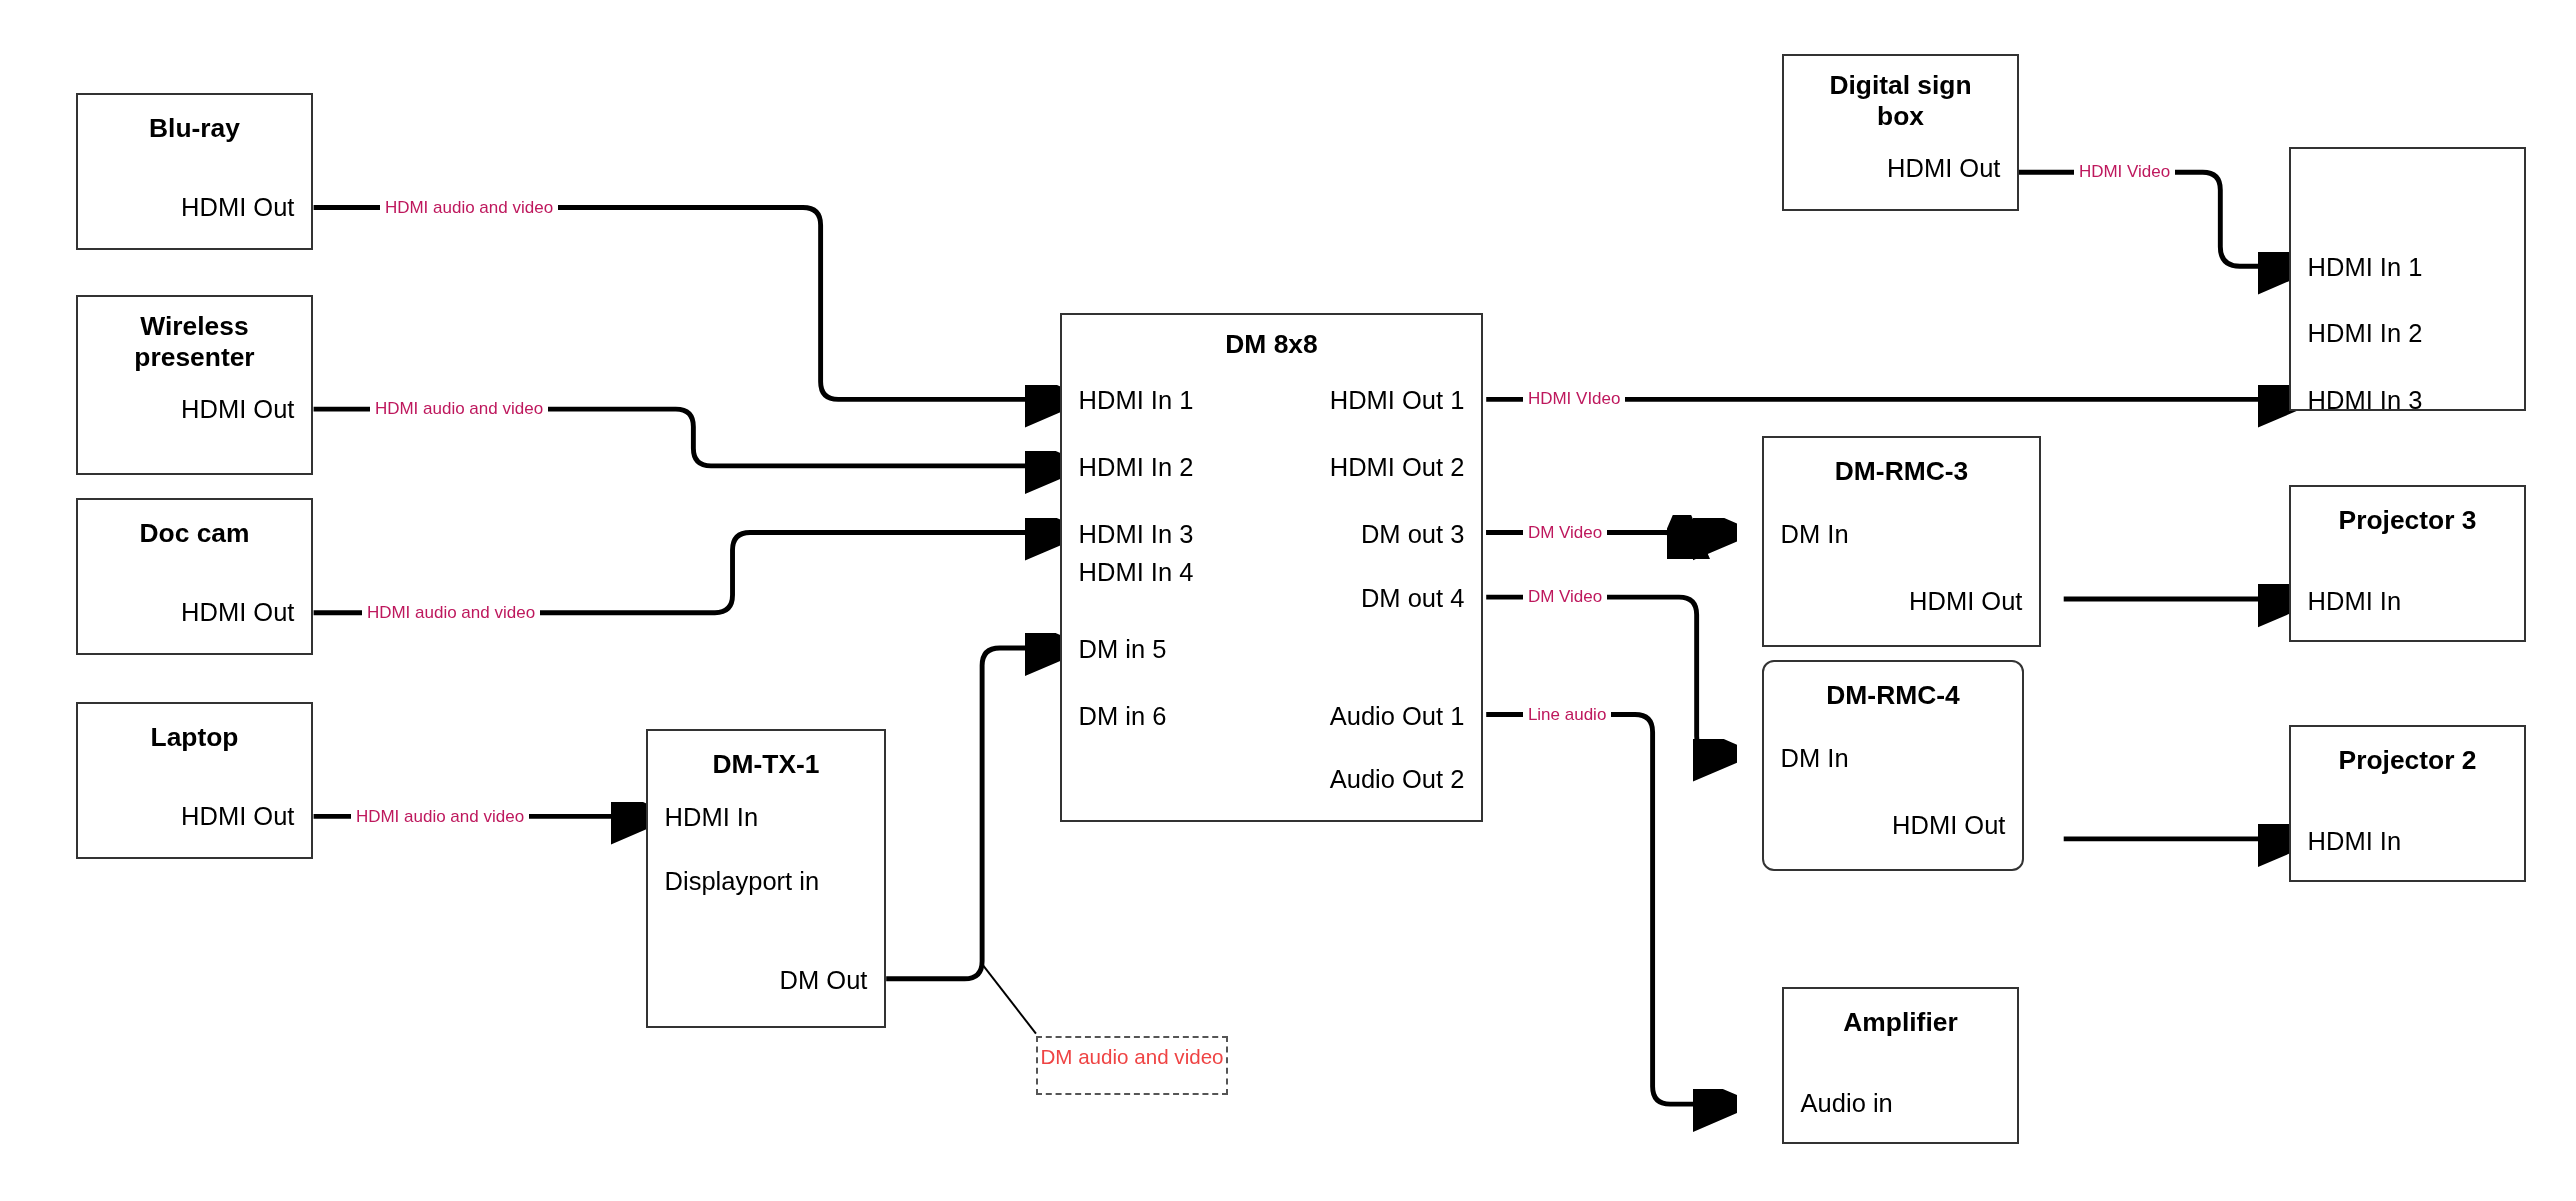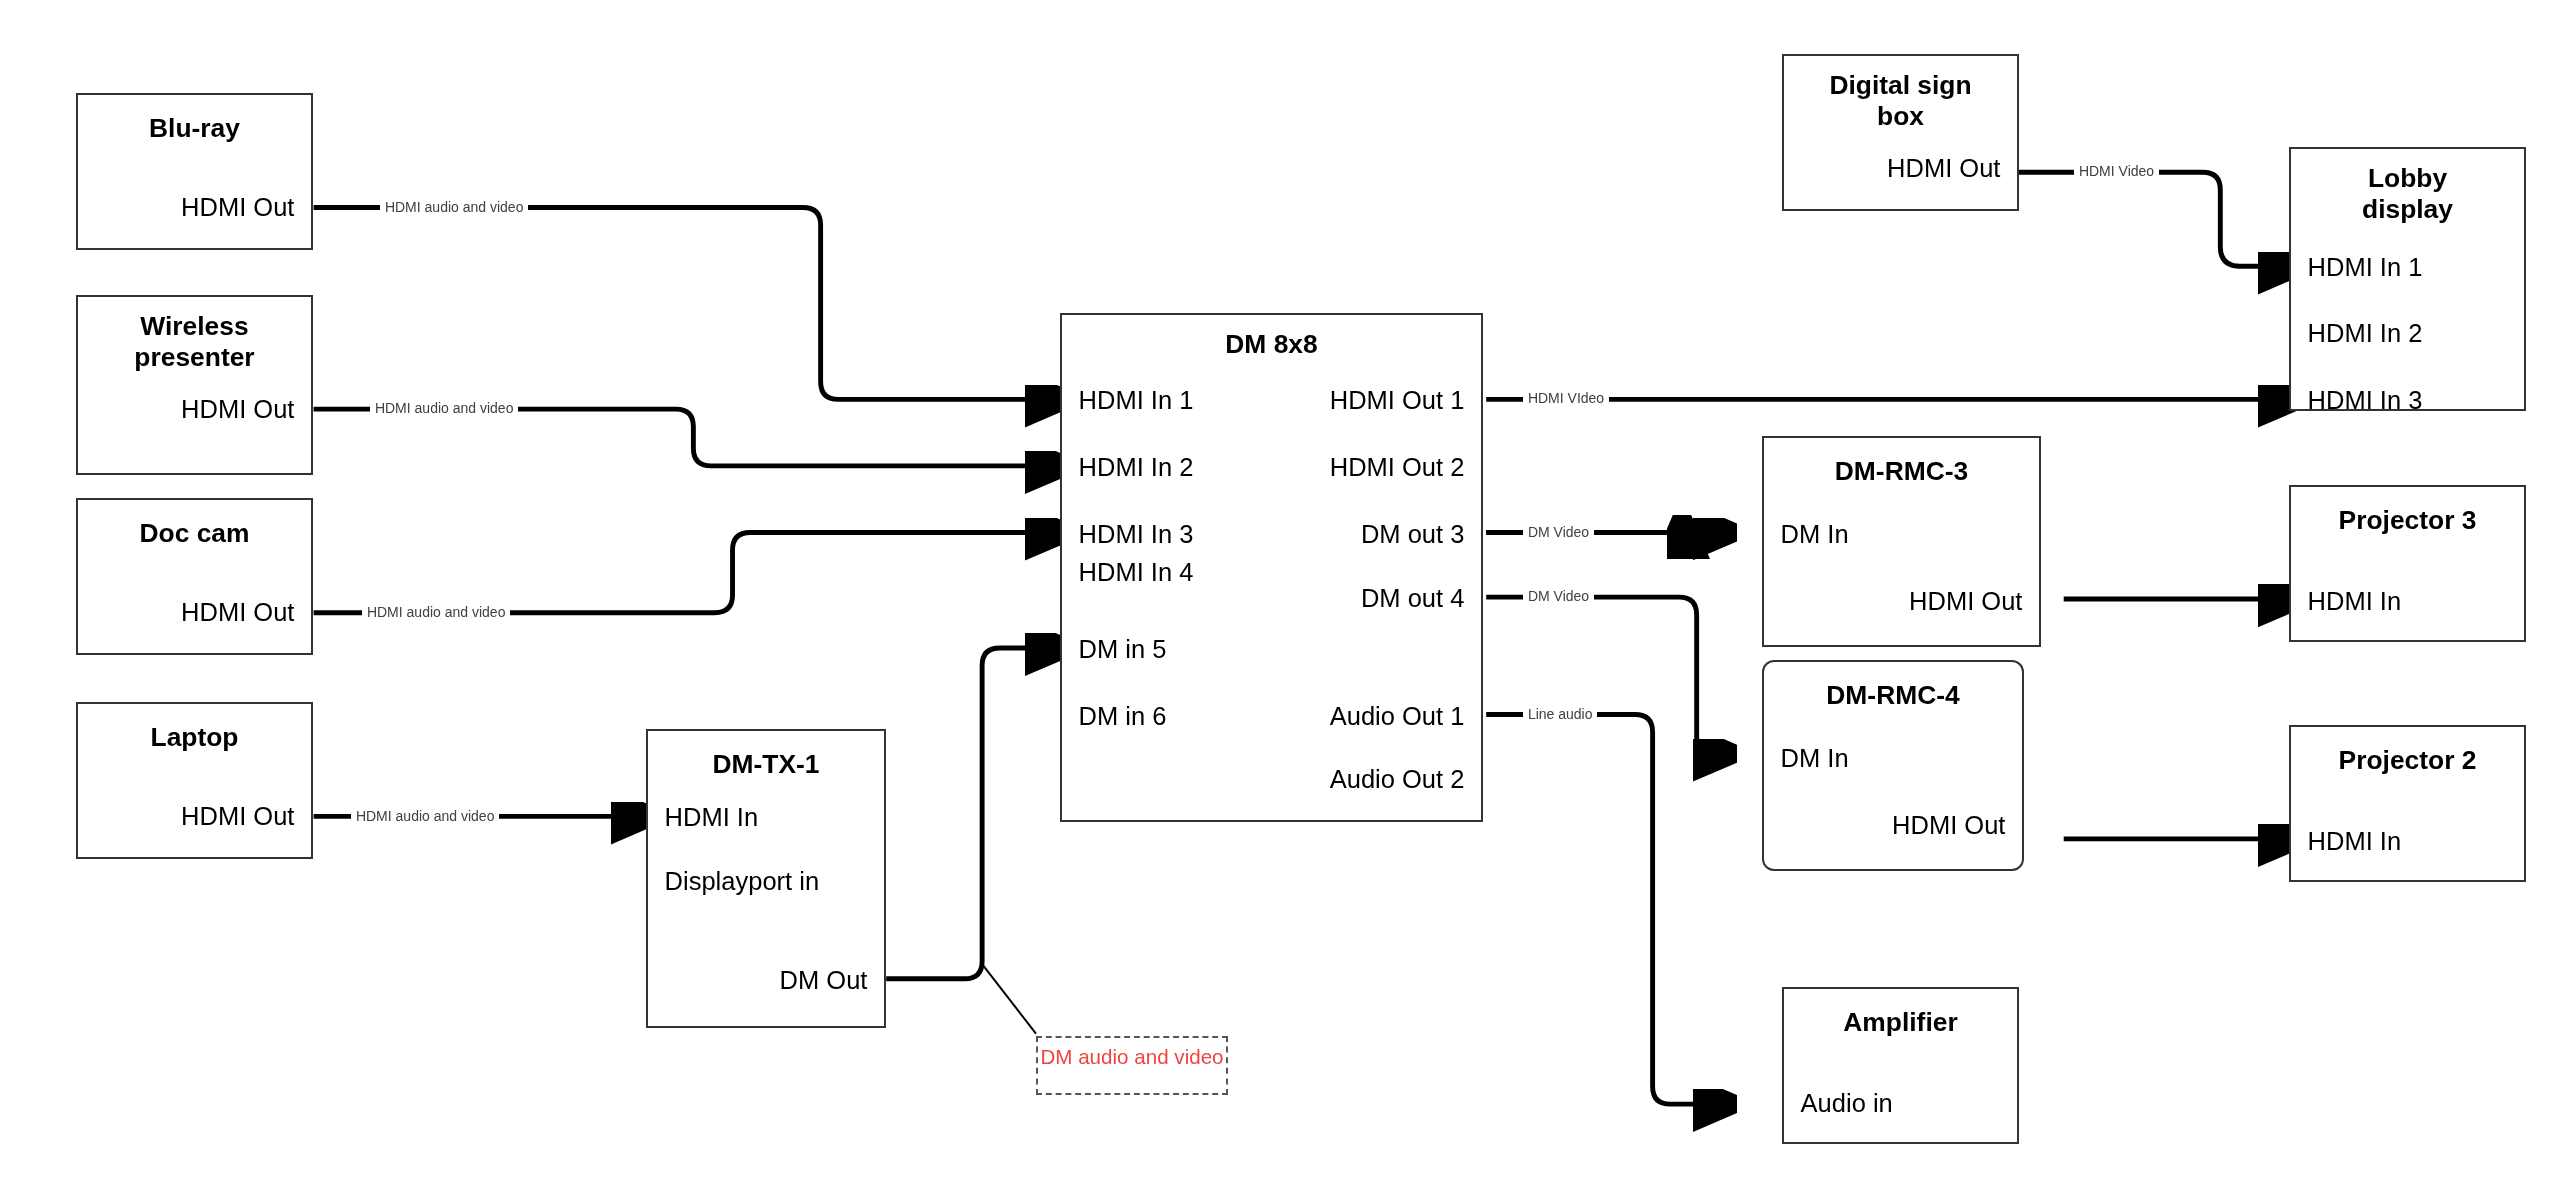--- a/index.html
+++ b/index.html
@@ -38,22 +38,22 @@
     background:#ffffff;
     font-size:20.6px;
     color:#ef4444;
     text-align:center;
     line-height:25.5px;
     padding-top:5.9px;
   }
 
   .edgelabel{
     position:absolute;
-    font-size:14px;
-    color:#404040;
+    font-size:17px;
+    color:#be185d;
     background:#ffffff;
     white-space:nowrap;
     line-height:23.5px;
     padding:0 4.9px;
     transform:translateY(-50%);
   }
 
   svg.wires{position:absolute;left:0;top:0;width:2576px;height:1201px;pointer-events:none;}
   svg.wires path{fill:none;stroke:#000000;stroke-width:5;}
   svg.wires path.thin{stroke-width:2;}
@@ -140,21 +140,20 @@
     <div class="port right" style="top:387px;">Audio Out 1</div>
     <div class="port right" style="top:450px;">Audio Out 2</div>
   </div>
 
   <div class="node" style="left:1782px;top:54px;width:237px;height:157px;">
     <div class="title" style="top:13.7px;padding:0 21.5px;">Digital sign box</div>
     <div class="port right" style="top:98px;">HDMI Out</div>
   </div>
 
   <div class="node" style="left:2289px;top:147px;width:237px;height:264px;">
-    <div class="title" style="top:13.7px;padding:0 29px;">Lobby display</div>
     <div class="port left" style="top:104px;">HDMI In 1</div>
     <div class="port left" style="top:170px;">HDMI In 2</div>
     <div class="port left" style="top:237px;">HDMI In 3</div>
   </div>
 
   <div class="node" style="left:1762px;top:436px;width:279px;height:211px;">
     <div class="title" style="top:17.6px;">DM-RMC-3</div>
     <div class="port left" style="top:82px;">DM In</div>
     <div class="port right" style="top:149px;">HDMI Out</div>
   </div>

